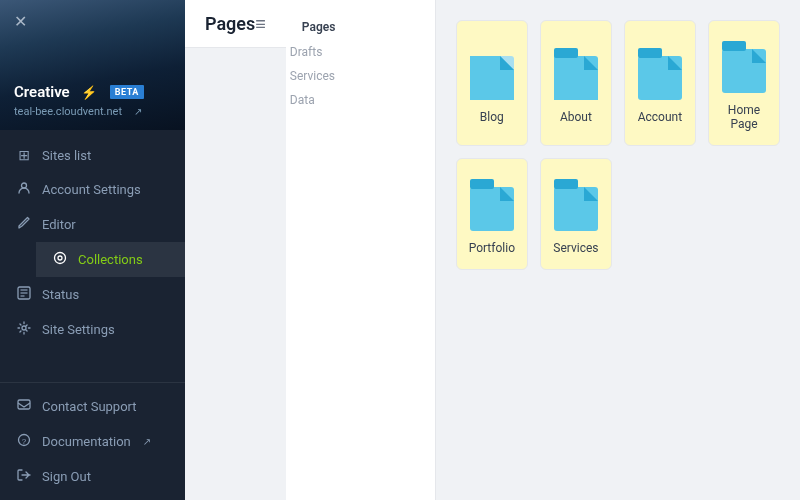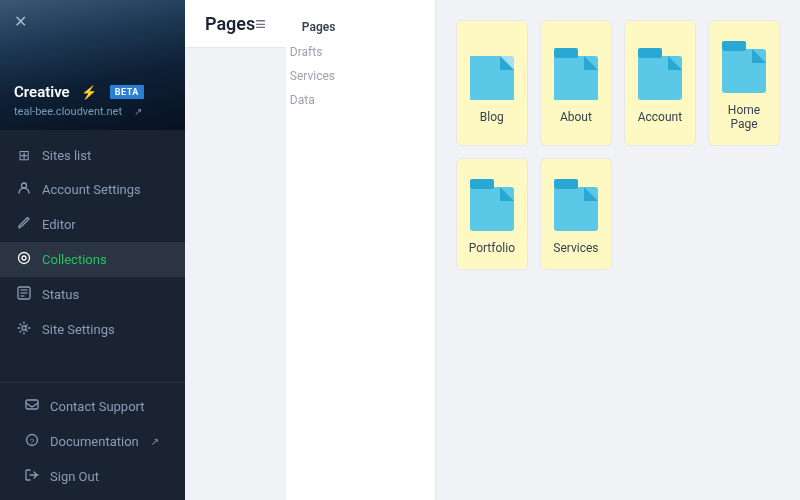--- a/index.html
+++ b/index.html
@@ -86,30 +86,30 @@
     .nav-item {
       display: flex;
       align-items: center;
       gap: 10px;
       padding: 9px 16px;
       color: #8a9db5;
       font-size: 13px;
       cursor: pointer;
       transition: background 0.15s;
     }
-    .nav-item.active { color: #22c55e; background: rgba(255,255,255,0.08); }
+    .nav-item.active { color: #84cc16; background: rgba(255,255,255,0.08); margin-left: 36px; }
     .nav-item .nav-icon {
       width: 16px;
       text-align: center;
       font-size: 14px;
       flex-shrink: 0;
     }
     .sidebar-bottom {
       border-top: 1px solid rgba(255,255,255,0.08);
-      padding: 6px 8px;
+      padding: 6px 0;
     }
 
     
     .main {
       flex: 1;
       display: flex;
       flex-direction: row;
       background: #f0f2f5;
     }
     .main-header {

